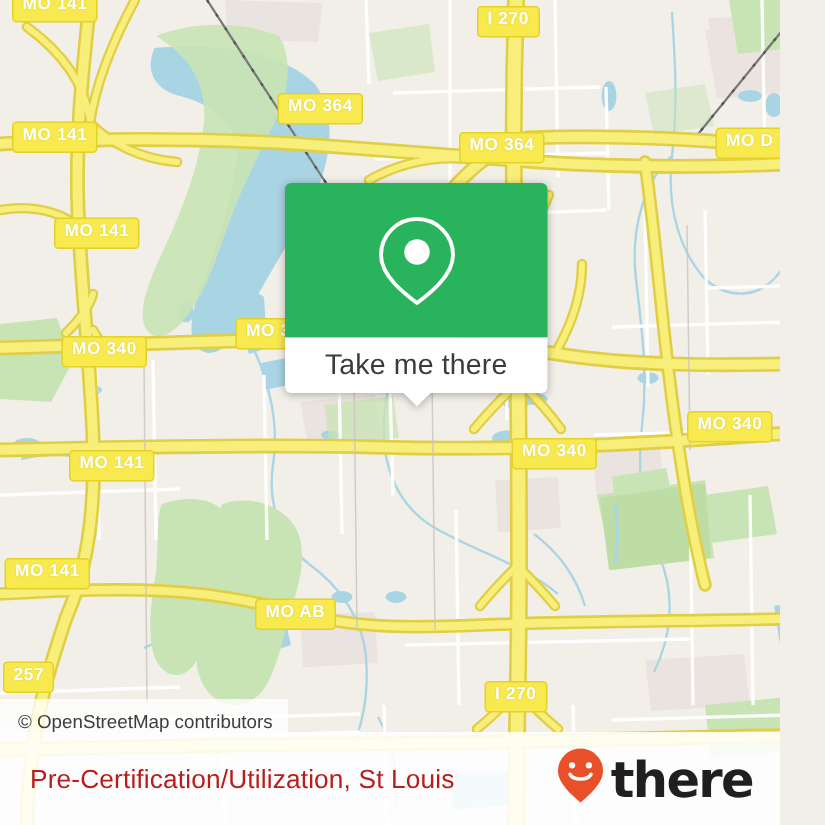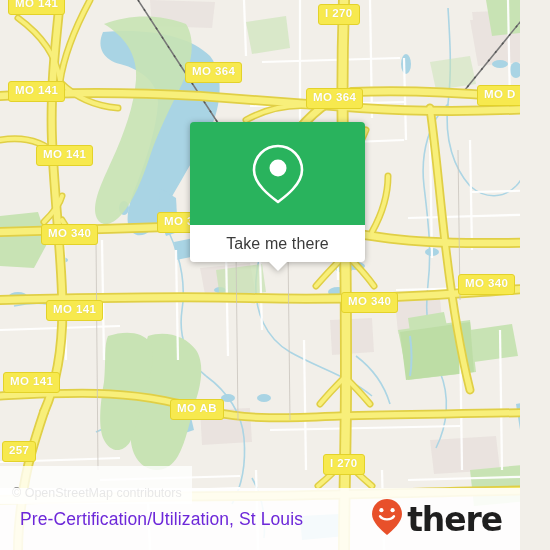--- a/index.html
+++ b/index.html
@@ -90,44 +90,44 @@
     width: 175px;
     height: 37px;
     background: #ffffff;
     border-bottom-left-radius: 4px;
     border-bottom-right-radius: 4px;
     display: flex;
     align-items: center;
     justify-content: center;
     color: #3b3b3b;
     font-family: "Liberation Sans", sans-serif;
-    font-size: 16px;
+    font-size: 19px;
     letter-spacing: 0.1px;
   }
   #callout-tail {
     position: absolute;
     left: 50%;
     top: 100%;
     margin-left: -9px;
     width: 0;
     height: 0;
     border-left: 9px solid transparent;
     border-right: 9px solid transparent;
     border-top: 9px solid #ffffff;
   }
 
   
   #attribution {
     position: absolute;
     left: 0;
     top: 466px;
     height: 22px;
-    padding: 16px 10px 0 12px;
+    padding: 0 10px 0 12px;
     display: flex;
-    align-items: center;
+    align-items: flex-end;
     background: rgba(255,255,255,0.78);
     color: #3d3d3d;
     font-family: "Liberation Sans", sans-serif;
     font-size: 12.5px;
     white-space: nowrap;
   }
 
   
   #bottom-bar {
     position: absolute;
@@ -136,21 +136,21 @@
     top: 488px;
     height: 62px;
     background: rgba(255,255,255,0.88);
     display: flex;
     align-items: center;
     justify-content: space-between;
     padding: 0 18px 0 20px;
     box-sizing: border-box;
   }
   #bottom-title {
-    color: #6d28d9;
+    color: #b91c1c;
     font-family: "Liberation Sans", sans-serif;
     font-size: 17.5px;
     letter-spacing: 0.1px;
     white-space: nowrap;
   }
   #brand {
     display: flex;
     align-items: center;
     gap: 2px;
   }

